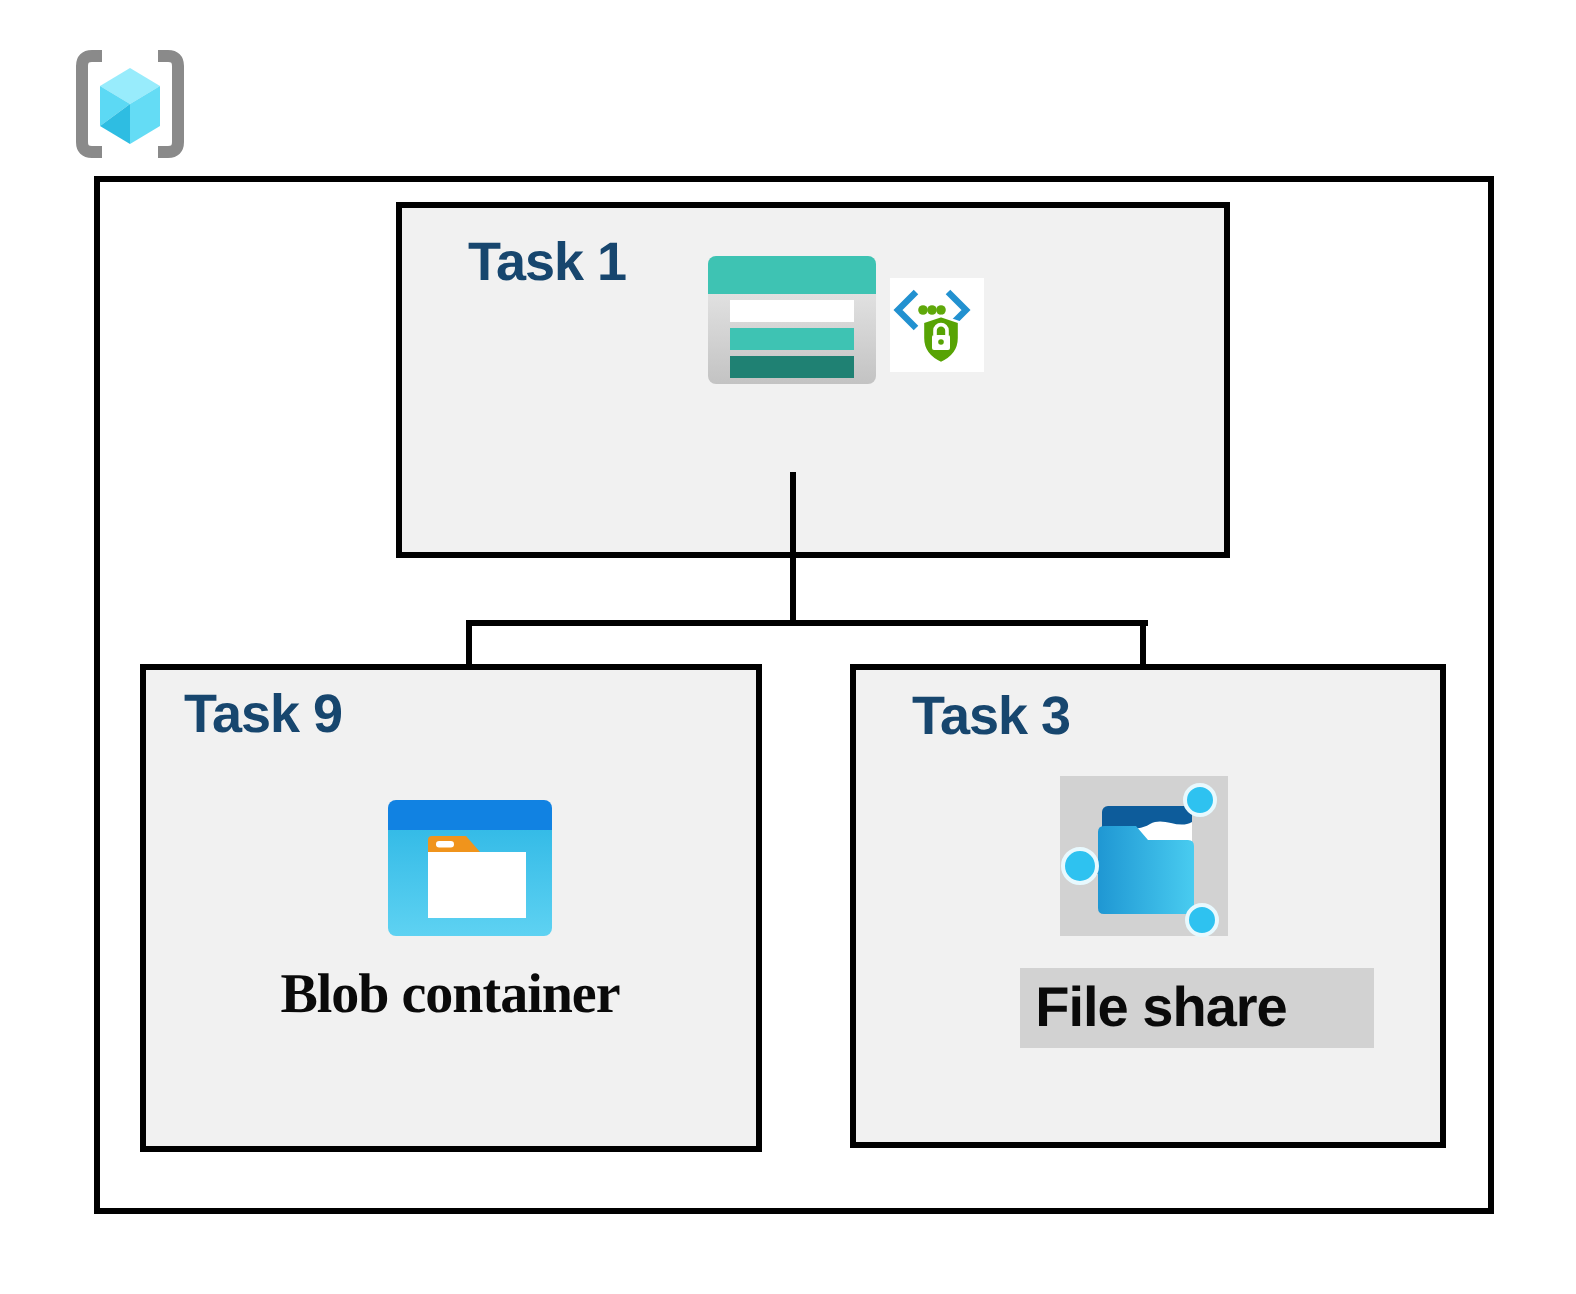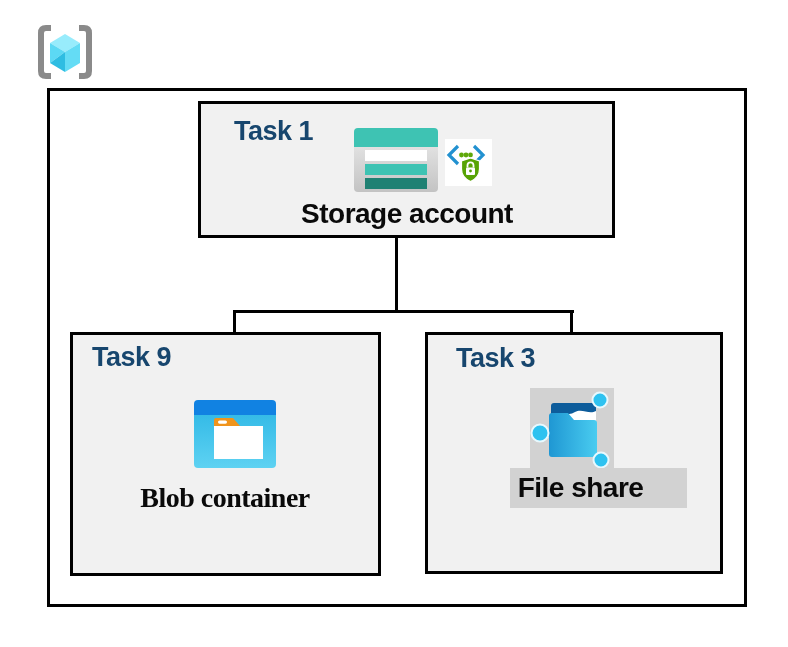--- a/index.html
+++ b/index.html
@@ -26,21 +26,21 @@
     left: 47px; top: 88px; width: 700px; height: 519px;
     border: 3px solid #000000; background: #ffffff;
     box-sizing: border-box;
   }
 
   
   .task-box {
     border: 3px solid #000000; background: #f1f1f1;
     box-sizing: border-box;
   }
-  .task1 { left: 198px; top: 101px; width: 417px; height: 137px; }
+  .task1 { left: 198px; top: 101px; width: 417px; height: 178px; }
   .task2 { left: 70px;  top: 332px; width: 311px; height: 244px; }
   .task3 { left: 425px; top: 332px; width: 298px; height: 242px; }
 
   .task-label {
     position: absolute;
     font-size: 27px; font-weight: bold; color: #17466e;
     letter-spacing: -0.5px; white-space: nowrap;
   }
   .task1-label { left: 33px; top: 12px; }
   .task2-label { left: 19px; top: 7px; }
@@ -49,21 +49,21 @@
   .node-label {
     font-size: 28px; font-weight: bold; color: #0a0a0a;
     letter-spacing: -0.5px; white-space: nowrap; text-align: center;
   }
   .storage-label { left: 282px; top: 198px; width: 250px; }
   .blob-label    { left: 100px; top: 482px; width: 250px; font-family: Liberation Serif, serif; }
 
   
   .fs-icon-bg { left: 530px; top: 388px; width: 84px; height: 80px; background: #d2d2d2; }
   .fs-label-bg {
-    left: 510px; top: 468px; width: 177px; height: 40px; background: #d2d2d2;
+    left: 510px; top: 484px; width: 177px; height: 40px; background: #d2d2d2;
     display: flex; align-items: center; justify-content: center;
     padding-right: 36px; box-sizing: border-box;
   }
   .fs-label-bg .node-label { position: static; width: auto; }
 
   
   .storage-icon { left: 354px; top: 128px; width: 84px; height: 64px; }
   .shield-icon  { left: 445px; top: 139px; width: 47px; height: 47px; }
   .blob-icon    { left: 194px; top: 400px; width: 82px; height: 68px; }
   .fs-icon      { left: 530px; top: 386px; width: 84px; height: 84px; overflow: visible; }
@@ -112,21 +112,20 @@
     <polyline points="13,7 4,16 13,25" fill="none" stroke="#2291d0" stroke-width="3.2"></polyline>
     <polyline points="29,7 38,16 29,25" fill="none" stroke="#2291d0" stroke-width="3.2"></polyline>
     <circle cx="16.5" cy="16" r="2.4" fill="#5fa80a"></circle>
     <circle cx="21" cy="16" r="2.4" fill="#5fa80a"></circle>
     <circle cx="25.5" cy="16" r="2.4" fill="#5fa80a"></circle>
     <path d="M25.5,19 L34.5,22 V30 Q34.5,38.5 25.5,42.5 Q16.5,38.5 16.5,30 V22 Z" fill="#57a304" stroke="#ffffff" stroke-width="1.2"></path>
     <path d="M22.5,28.5 v-2.2 a3,3 0 0 1 6,0 v2.2" fill="none" stroke="#ffffff" stroke-width="1.8"></path>
     <rect x="21" y="28.5" width="9" height="7.5" rx="1" fill="#ffffff"></rect>
     <circle cx="25.5" cy="32" r="1.4" fill="#57a304"></circle>
   </svg>
-  <div class="abs node-label storage-label">Storage account</div>
 
   <div class="abs conn conn-v1"></div>
   <div class="abs conn conn-h"></div>
   <div class="abs conn conn-v2"></div>
   <div class="abs conn conn-v3"></div>
 
   <div class="abs task-box task2">
     <div class="task-label task2-label">Task 9</div>
   </div>
   <svg class="abs blob-icon" viewBox="0 0 82 68">

